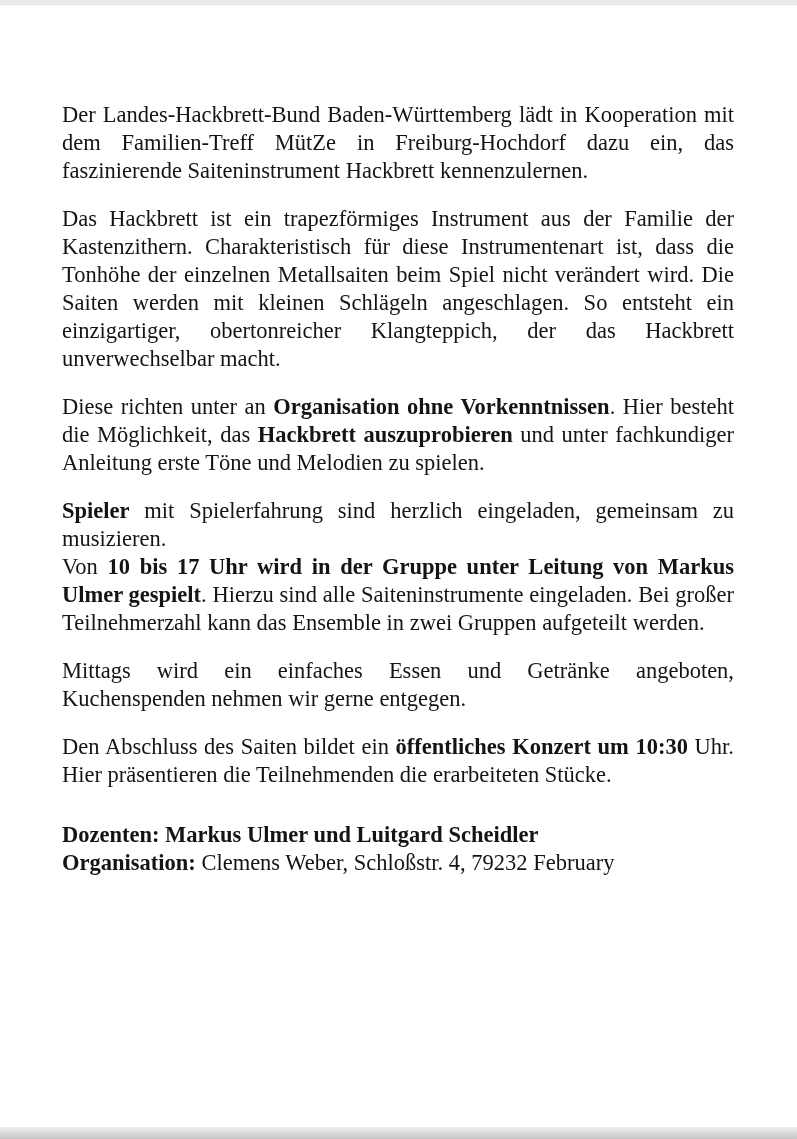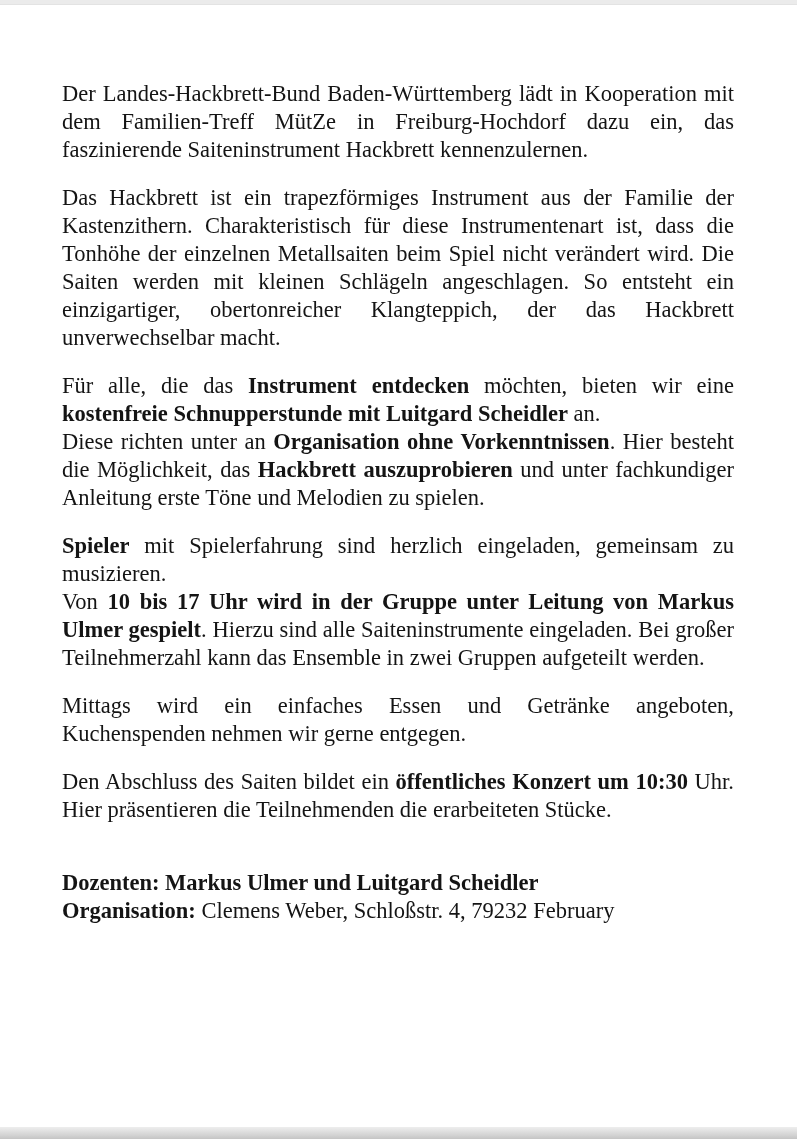--- a/index.html
+++ b/index.html
@@ -26,49 +26,48 @@
   .bottom-strip {
     position: absolute;
     bottom: 0; left: 0;
     width: 100%;
     height: 12px;
     background: linear-gradient(to bottom, #eeeeee 0%, #d2d2d2 70%, #c4c4c4 100%);
   }
   .doc-content {
     position: absolute;
     left: 62px;
-    top: 80px;
+    top: 101px;
     width: 672px;
     font-size: 22.5px;
     line-height: 28px;
     text-align: justify;
   }
   .block { margin: 0 0 20px 0; }
   .block p { margin: 0; }
   .b { font-weight: bold; }
-  .footer-block { margin-top: 45px; }
+  .footer-block { margin-top: 32px; }
   .footer-block p { text-align: left; }
 </style>
 </head>
 <body>
 
 <div class="top-strip"></div>
 
 <div class="doc-content">
 
   <div class="block">
     <p><span>Der Landes-Hackbrett-Bund Baden-Württemberg lädt in Kooperation mit dem Familien-Treff MütZe in Freiburg-Hochdorf dazu ein, das faszinierende Saiteninstrument Hackbrett kennenzulernen.</span></p>
   </div>
 
   <div class="block">
     <p><span>Das Hackbrett ist ein trapezförmiges Instrument aus der Familie der Kastenzithern. Charakteristisch für diese Instrumentenart ist, dass die Tonhöhe der einzelnen Metallsaiten beim Spiel nicht verändert wird. Die Saiten werden mit kleinen Schlägeln angeschlagen. So entsteht ein einzigartiger, obertonreicher Klangteppich, der das Hackbrett unverwechselbar macht.</span></p>
   </div>
 
   <div class="block">
-    <p><span>Für alle, die das </span><span class="b">Instrument entdecken</span><span> möchten, bieten wir eine </span><span class="b">kostenfreie Schnupperstunde mit Luitgard Scheidler</span><span> an.</span></p>
     <p><span>Diese richten unter an </span><span class="b">Organisation ohne Vorkenntnissen</span><span>. Hier besteht die Möglichkeit, das </span><span class="b">Hackbrett auszuprobieren</span><span> und unter fachkundiger Anleitung erste Töne und Melodien zu spielen.</span></p>
   </div>
 
   <div class="block">
     <p><span class="b">Spieler</span><span> mit Spielerfahrung sind herzlich eingeladen, gemeinsam zu musizieren.</span></p>
     <p><span>Von </span><span class="b">10 bis 17 Uhr wird in der Gruppe unter Leitung von Markus Ulmer gespielt</span><span>. Hierzu sind alle Saiteninstrumente eingeladen. Bei großer Teilnehmerzahl kann das Ensemble in zwei Gruppen aufgeteilt werden.</span></p>
   </div>
 
 
   <div class="block">

